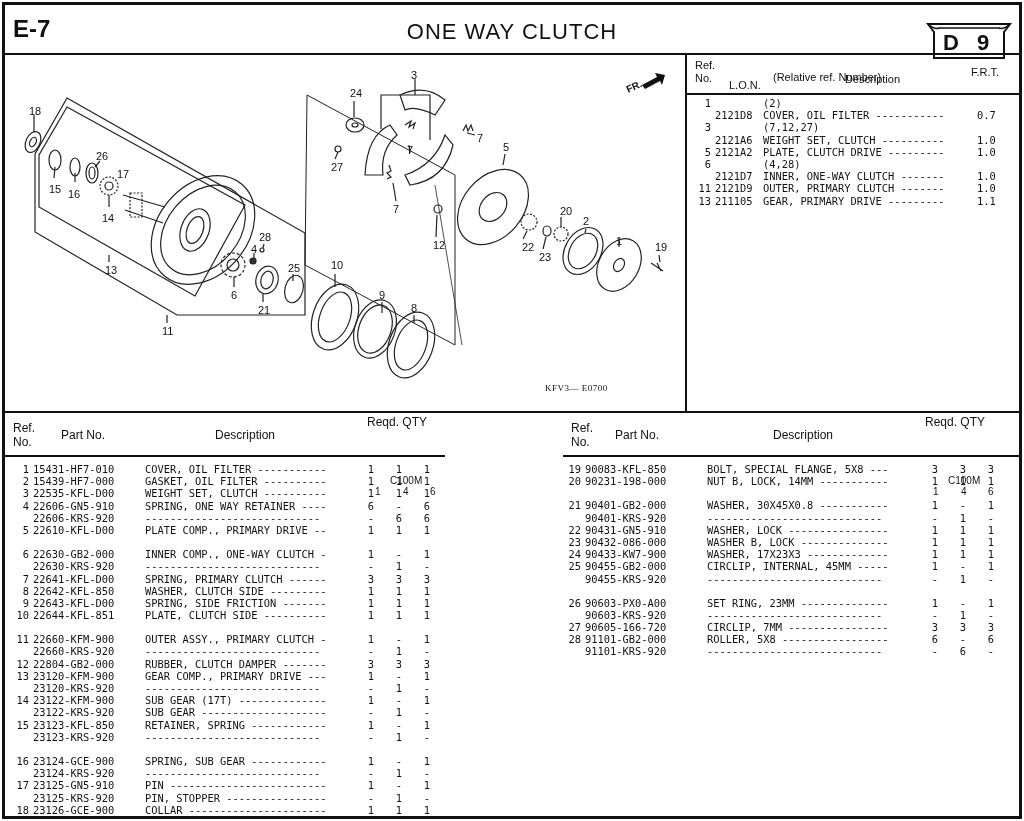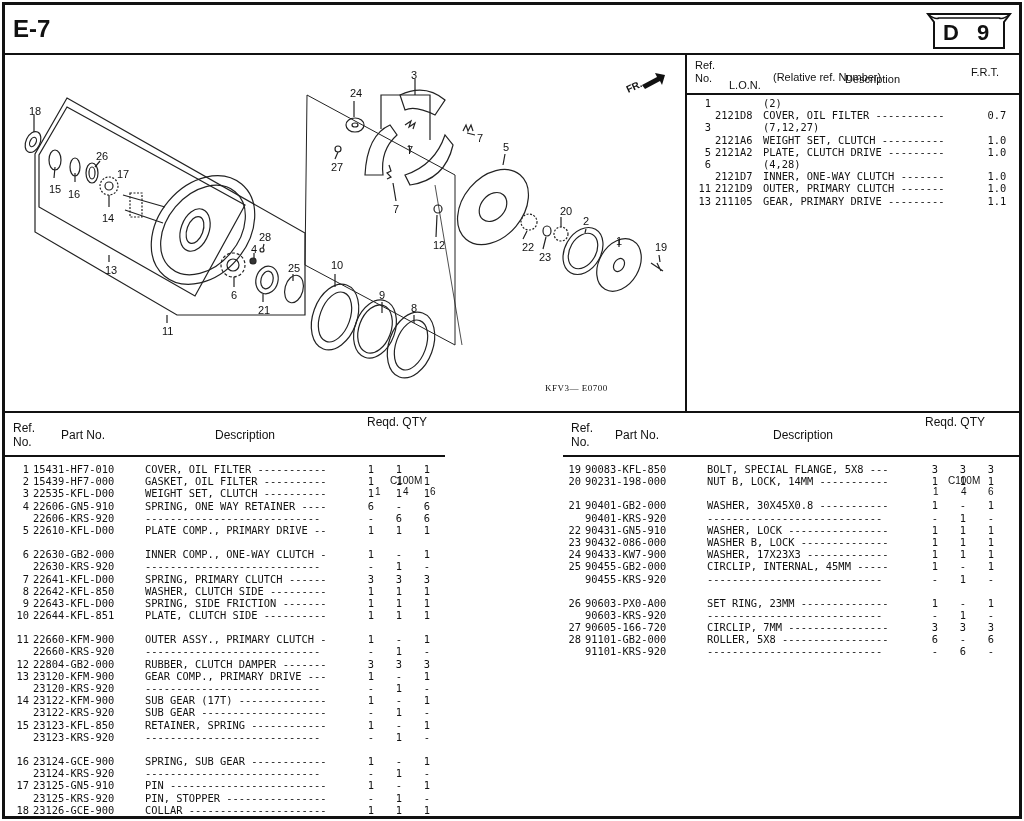--- a/index.html
+++ b/index.html
@@ -2,40 +2,40 @@
 <html><head>
 <meta charset="utf-8">
 <style>
   * { box-sizing: border-box; margin: 0; padding: 0; }
   html, body { width: 1024px; height: 821px; background: #fff; overflow: hidden; }
   body { font-family: "Liberation Sans", sans-serif; color: #111; position: relative; }
   .page { position: absolute; left: 2px; top: 2px; width: 1020px; height: 817px; border: 3px solid #111; background: #fff; }
   .header { position: absolute; left: 0; top: 0; width: 1014px; height: 50px; border-bottom: 2px solid #111; }
   .section-code { position: absolute; left: 8px; top: 10px; font-size: 24px; font-weight: bold; }
   .page-title { position: absolute; left: 0; width: 1014px; top: 14px; text-align: center; font-size: 22px; letter-spacing: 1px; }
-  .badge { position: absolute; right: 6px; top: 5px; width: 88px; height: 42px; }
+  .badge { position: absolute; right: 6px; top: 15px; width: 88px; height: 42px; }
   .badge svg { position: absolute; left: 0; top: 0; }
   .badge-text { position: absolute; left: 0; width: 88px; top: 10px; text-align: center; font-size: 22px; font-weight: bold; letter-spacing: 6px; }
 
   .diagram { position: absolute; left: 0; top: 50px; width: 680px; height: 356px; }
   .diagram svg { position: absolute; left: 0; top: 0; }
   .callout { position: absolute; font-size: 11px; font-family: "Liberation Sans", sans-serif; }
   .diagram-code { position: absolute; left: 540px; top: 328px; font-size: 9px; font-family: "Liberation Serif", serif; letter-spacing: 0.5px; }
   .fr-label { position: absolute; left: 621px; top: 26px; font-size: 10px; font-weight: bold; transform: rotate(-25deg); }
 
   .frt-panel { position: absolute; left: 680px; top: 50px; width: 334px; height: 356px; border-left: 2px solid #111; }
   .frt-head { height: 40px; border-bottom: 2px solid #111; position: relative; font-size: 11px; }
   .frt-head span { position: absolute; line-height: 13px; }
   .mono { font-family: "DejaVu Sans Mono", monospace; font-size: 10.4px; line-height: 12.2px; white-space: pre; }
   .frt-body { position: absolute; left: 4px; top: 42px; }
   .frt-row { display: flex; height: 12.2px; }
   .frt-row .r { width: 20px; text-align: right; }
   .frt-row .l { width: 52px; padding-left: 4px; }
   .frt-row .d { width: 214px; }
-  .frt-row .f { width: 40px; text-align: center; }
+  .frt-row .f { width: 40px; text-align: left; }
 
   .parts { position: absolute; left: 0; top: 406px; width: 1014px; height: 406px; border-top: 2px solid #111; }
   .ptable { position: absolute; top: 0; }
   .ptable.left { left: 0; width: 440px; }
   .ptable.right { left: 558px; width: 456px; }
   .pthead { position: relative; height: 44px; border-bottom: 2px solid #111; font-size: 12px; }
   .pthead span { position: absolute; }
   .pthead .tiny { font-size: 10px; margin-top: 40px; }
   .ptbody { position: relative; padding-top: 6px; }
   .prow { display: flex; height: 12.2px; }
@@ -47,20 +47,21 @@
   .right .prow .r { width: 18px; }
   .right .prow .d { padding-left: 24px; width: 238px; }
 </style>
 </head>
 <body>
 
 <div class="page">
 
   <div class="header">
     <div class="section-code">E-7</div>
+    <div class="page-title">ONE WAY CLUTCH</div>
     <div class="badge">
       <svg width="88" height="42" viewBox="0 0 88 42">
         <path d="M3 4 L85 4 L79 12 L79 38 L9 38 L9 12 Z" fill="none" stroke="#111" stroke-width="2"></path>
         <path d="M3 4 Q10 10 14 8 L74 8 Q78 10 85 4" fill="none" stroke="#111" stroke-width="1.5"></path>
       </svg>
       <div class="badge-text">D 9</div>
     </div>
   </div>
 
   <div class="diagram">

